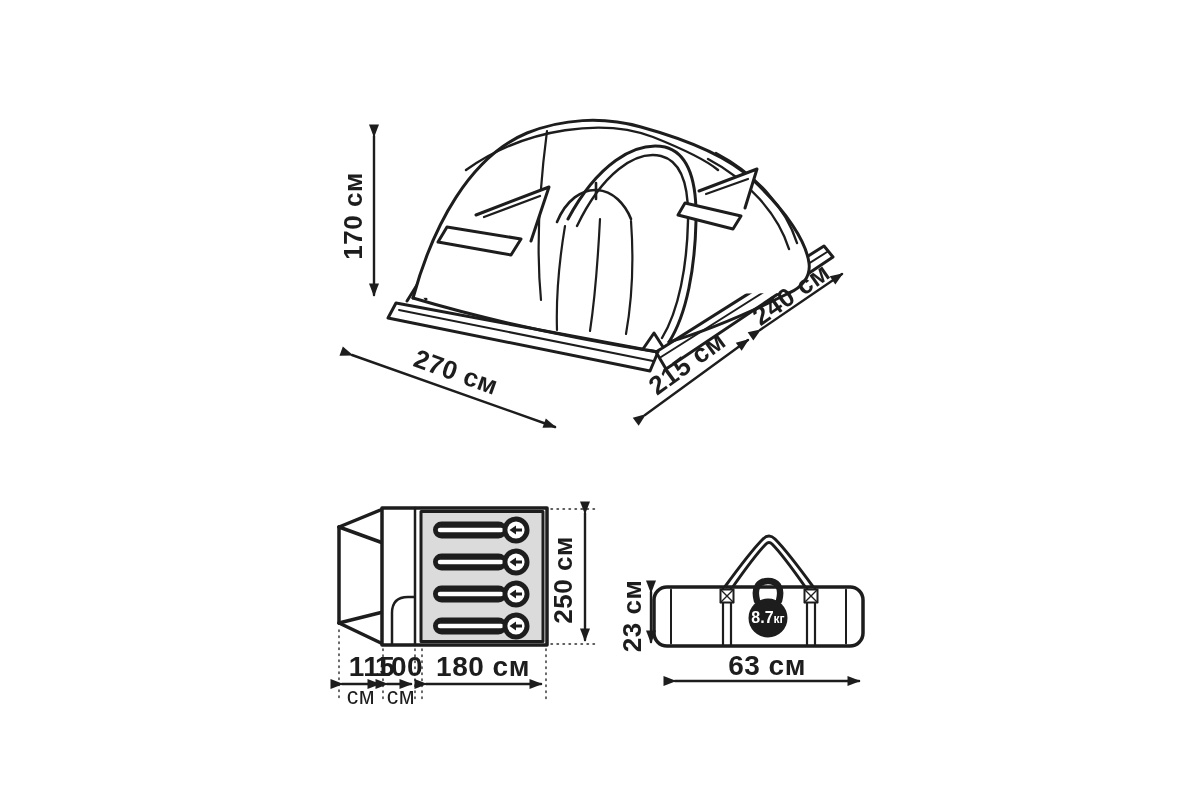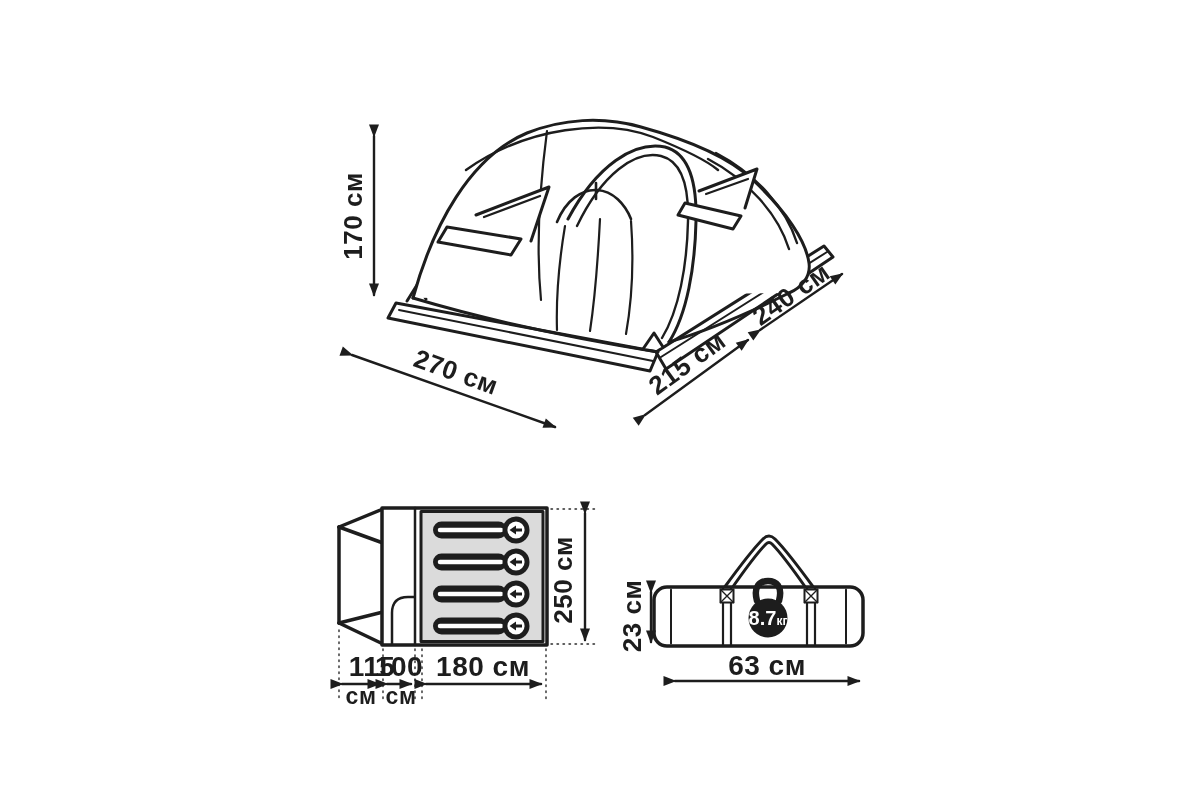--- a/index.html
+++ b/index.html
@@ -29,36 +29,36 @@
   .fs28 { font-size: 28px; }
   .fs23 { font-size: 23px; }
   .rot-n90 { transform: translate(-50%, -50%) rotate(-90deg); }
   .rot-20  { transform: translate(-50%, -50%) rotate(19.8deg); }
   .rot-n36 { transform: translate(-50%, -50%) rotate(-36deg); }
   .rot-n35 { transform: translate(-50%, -50%) rotate(-35deg); }
   .stacked-unit {
     position: absolute;
     transform: translate(-50%, -50%);
     color: #1d1d1d;
-    font-weight: 700;
+    font-weight: 400;
     letter-spacing: 0.5px;
     white-space: nowrap;
     line-height: 1;
   }
   #bag-weight-label {
     position: absolute;
     left: 768px; top: 618px;
     transform: translate(-50%, -50%);
     color: #ffffff;
     font-weight: 700;
     white-space: nowrap;
     line-height: 1;
     z-index: 3;
   }
-  #bag-weight-label .w-val { font-size: 20px; }
+  #bag-weight-label .w-val { font-size: 16px; }
   #bag-weight-label .w-unit { font-size: 12px; }
 </style>
 </head>
 <body>
 
 <div id="canvas">
 
   <svg id="lineart" viewBox="0 0 1200 801" xmlns="http://www.w3.org/2000/svg" fill="none" stroke="#1d1d1d" stroke-linecap="round" stroke-linejoin="round">
 
     <defs>

